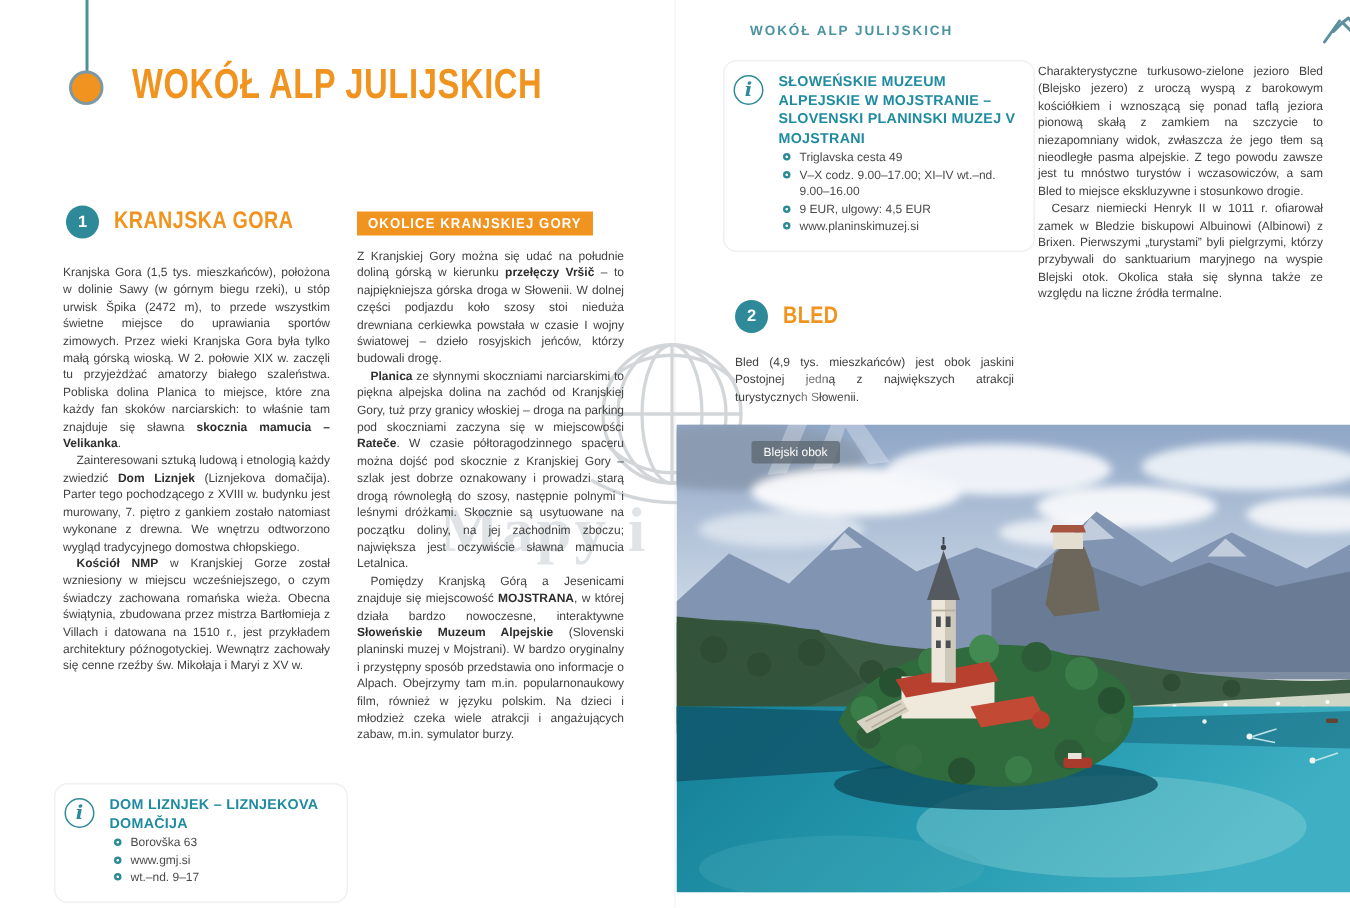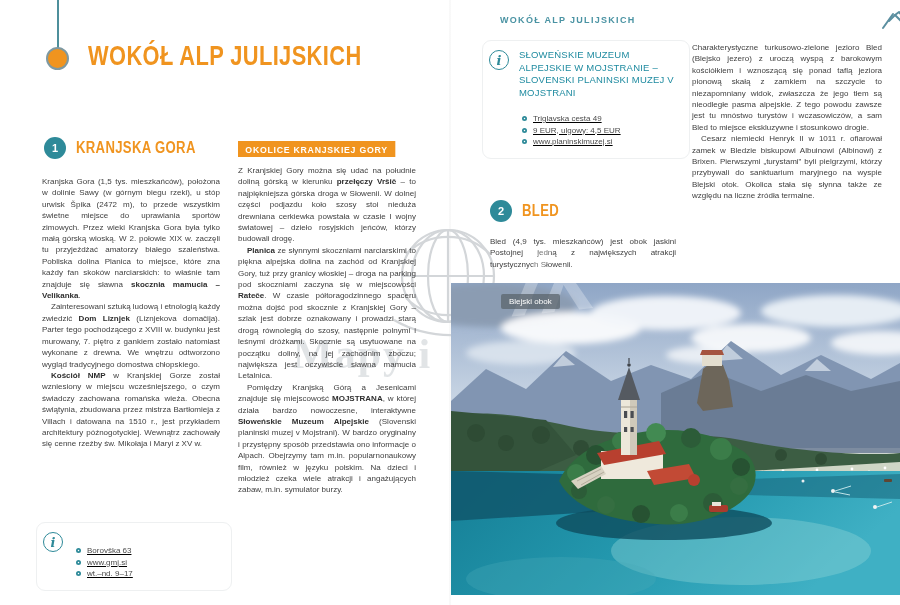--- a/index.html
+++ b/index.html
@@ -40,22 +40,22 @@
     font-size:9.5px; padding:3px 8px 2px; letter-spacing:0.8px; white-space:nowrap;
     transform:scaleX(0.92); transform-origin:left center; }
 
   
   .infocard { position:absolute; z-index:2; border:1px solid #eef0f1; border-radius:9px;
     background:rgba(255,255,255,0.6); padding:8px 8px 10px 6px; display:flex; }
   .info-icon { width:20px; height:20px; border-radius:50%; border:1.5px solid #2e8a99; flex:none;
     color:#2e8a99; font-family:"DejaVu Serif", serif; font-style:italic; font-weight:bold; font-size:13px;
     display:flex; align-items:center; justify-content:center; margin-right:10px; margin-top:1px; }
   .info-body { flex:1; }
-  .info-title { color:#1f8ba0; font-weight:normal; font-size:9.5px; line-height:12.5px; letter-spacing:0.2px; }
-  .info-items { margin-top:14px;text-decoration:underline; }
+  .info-title { color:#1f8ba0; font-weight:bold; font-size:9.5px; line-height:12.5px; letter-spacing:0.2px; }
+  .info-items { margin-top:0; }
   .info-item { display:flex; font-size:8px; line-height:11.5px; color:#4a4a4a; }
   .dot { width:5px; height:5px; border-radius:50%; flex:none; margin:3px 6px 0 3px;
     background:radial-gradient(circle at 50% 50%, #ffffff 0 18%, #2e8a99 30% 100%); }
   .info-item-text { flex:1; }
 
   
   .page-header { position:absolute; left:500px; top:15px; z-index:2; color:#4a93a3;
     font-weight:bold; font-size:9px; letter-spacing:1.3px; }
   .logo { position:absolute; left:882px; top:10px; z-index:2; display:flex; align-items:flex-end; }
   .logo-text { color:#f0941f; font-weight:bold; font-size:15px; margin-left:-7px; letter-spacing:0.2px; }
@@ -99,20 +99,21 @@
 
 <div class="col" style="left:42px; top:176px; width:178px;">
     <p class="para"><span>Kranjska Gora (1,5 tys. mieszkańców), położona w dolinie Sawy (w górnym biegu rzeki), u stóp urwisk Špika (2472 m), to przede wszystkim świetne miejsce do uprawiania sportów zimowych. Przez wieki Kranjska Gora była tylko małą górską wioską. W 2. połowie XIX w. zaczęli tu przyjeżdżać amatorzy białego szaleństwa. Pobliska dolina Planica to miejsce, które zna każdy fan skoków narciarskich: to właśnie tam znajduje się sławna </span><b>skocznia mamucia – Velikanka</b><span>.</span></p>
     <p class="para ind"><span>Zainteresowani sztuką ludową i etnologią każdy zwiedzić </span><b>Dom Liznjek</b><span> (Liznjekova domačija). Parter tego pochodzącego z XVIII w. budynku jest murowany, 7. piętro z gankiem zostało natomiast wykonane z drewna. We wnętrzu odtworzono wygląd tradycyjnego domostwa chłopskiego.</span></p>
     <p class="para ind"><b>Kościół NMP</b><span> w Kranjskiej Gorze został wzniesiony w miejscu wcześniejszego, o czym świadczy zachowana romańska wieża. Obecna świątynia, zbudowana przez mistrza Bartłomieja z Villach i datowana na 1510 r., jest przykładem architektury późnogotyckiej. Wewnątrz zachowały się cenne rzeźby św. Mikołaja i Maryi z XV w.</span></p>
   </div>
 
 <div class="infocard" style="left:36px; top:522px; width:196px;">
   <div class="info-icon">i</div>
   <div class="info-body">
+    <div class="info-title">DOM LIZNJEK – LIZNJEKOVA DOMAČIJA</div>
     <div class="info-items">
         <div class="info-item">
           <span class="dot"></span>
           <span class="info-item-text">Borovška 63</span>
         </div>
         <div class="info-item">
           <span class="dot"></span>
           <span class="info-item-text">www.gmj.si</span>
         </div>
         <div class="info-item">
@@ -145,20 +146,24 @@
 </div>
 
 <div class="infocard" style="left:482px; top:40px; width:208px;">
   <div class="info-icon">i</div>
   <div class="info-body">
     <div class="info-title">SŁOWEŃSKIE MUZEUM ALPEJSKIE W MOJSTRANIE – SLOVENSKI PLANINSKI MUZEJ V MOJSTRANI</div>
     <div class="info-items">
         <div class="info-item">
           <span class="dot"></span>
           <span class="info-item-text">Triglavska cesta 49</span>
+        </div>
+        <div class="info-item">
+          <span class="dot"></span>
+          <span class="info-item-text">V–X codz. 9.00–17.00; XI–IV wt.–nd. 9.00–16.00</span>
         </div>
         <div class="info-item">
           <span class="dot"></span>
           <span class="info-item-text">9 EUR, ulgowy: 4,5 EUR</span>
         </div>
         <div class="info-item">
           <span class="dot"></span>
           <span class="info-item-text">www.planinskimuzej.si</span>
         </div>
       </div>

